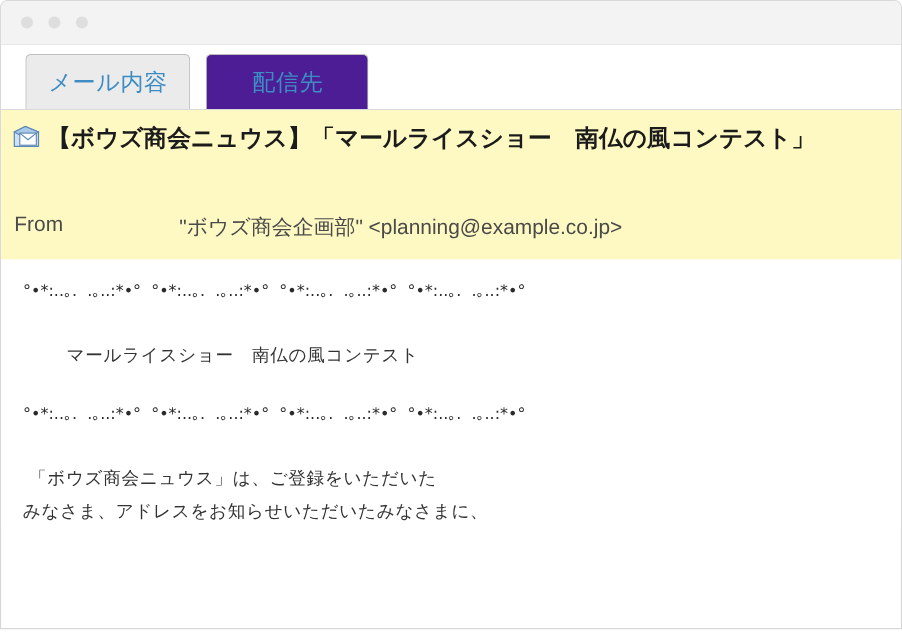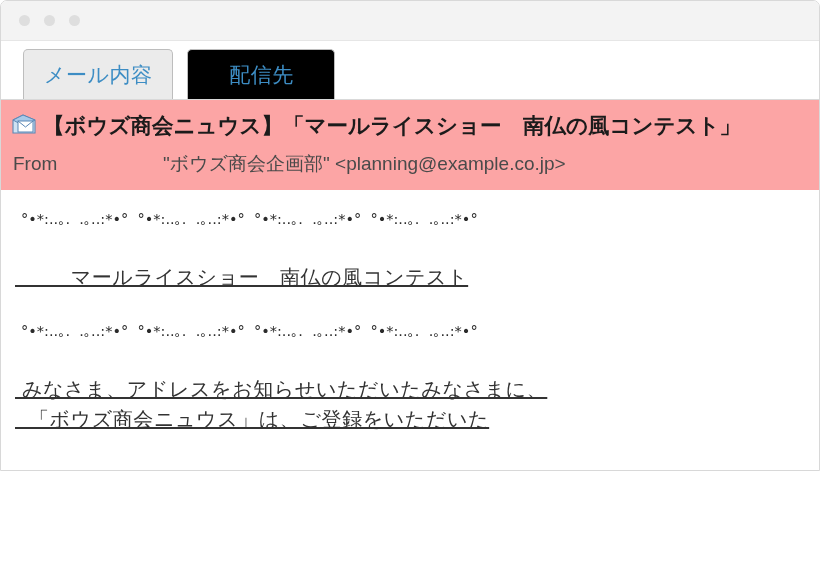--- a/index.html
+++ b/index.html
@@ -10,21 +10,21 @@
   body {
     width: 820px;
     height: 580px;
     overflow: hidden;
     font-family: "Liberation Sans", "DejaVu Sans", sans-serif;
   }
 
   .app-window {
     position: relative;
     width: 820px;
-    height: 471px;
+    height: 572px;
     box-sizing: border-box;
     background: #ffffff;
     border: 1px solid #d8d8d8;
     border-radius: 7px 7px 0 0;
     overflow: hidden;
   }
 
   
   .titlebar {
     height: 40px;
@@ -66,33 +66,33 @@
     border: 1px solid #bdbdbd;
     border-bottom: none;
     border-radius: 5px 5px 0 0;
     display: flex;
     align-items: center;
     justify-content: center;
     font-size: 21px;
     letter-spacing: 0.5px;
     color: #3d8dc4;
     margin-right: 14px;
-    background: #000000;
+    background: #4c1d95;
     cursor: pointer;
     white-space: nowrap;
     padding: 0 20px;
   }
   .tab.active {
     background: #ebebeb;
     color: #3d8dc4;
   }
 
   
   .mail-header {
-    background: #fca5a5;
+    background: #fef9c3;
     border-top: 1px solid #d9d9d9;
     padding: 6px 0 10px 0;
   }
   .subject-row {
     display: flex;
     align-items: center;
     padding: 0 0 0 10px;
     height: 38px;
     white-space: nowrap;
     overflow: hidden;
@@ -107,24 +107,25 @@
   .subject-text {
     font-size: 21.5px;
     font-weight: bold;
     color: #1b1b1b;
     letter-spacing: 0px;
     overflow: hidden;
     white-space: nowrap;
   }
   .from-row {
     display: flex;
-    align-items: center;
+    align-items: flex-start;
     padding: 4px 0 0 12px;
     height: 32px;
     white-space: nowrap;
+    margin-top: 46px;
   }
   .from-label {
     font-size: 19px;
     color: #4a4a4a;
     width: 150px;
     flex: 0 0 150px;
   }
   .from-value {
     font-size: 19px;
     color: #4a4a4a;
@@ -142,26 +143,25 @@
     color: #2b2b2b;
     line-height: 26px;
     white-space: pre;
     letter-spacing: 0px;
     padding-left: 6px;
     height: 30px;
     font-family: "DejaVu Sans", sans-serif;
   }
   .body-block {
     white-space: pre;
-    font-size: 20px;
+    font-size: 16px;
     line-height: 30px;
     color: #333333;
     font-family: "DejaVu Sans", "Liberation Sans", sans-serif;
     letter-spacing: 0.6px;
-    text-decoration: underline;
   }
   .spacer-md { height: 26px; }
 </style>
 </head>
 <body>
 
 <div class="app-window">
 
   <div class="titlebar">
     <div class="traffic-lights">
@@ -196,17 +196,17 @@
     </div>
   </div>
 
   <div class="mail-body">
     <div class="deco-line">°•*:..｡.  .｡..:*•°  °•*:..｡.  .｡..:*•°  °•*:..｡.  .｡..:*•°  °•*:..｡.  .｡..:*•°</div>
     <div class="spacer-md"></div>
     <div class="body-block">        マールライスショー　南仏の風コンテスト</div>
     <div class="spacer-md"></div>
     <div class="deco-line">°•*:..｡.  .｡..:*•°  °•*:..｡.  .｡..:*•°  °•*:..｡.  .｡..:*•°  °•*:..｡.  .｡..:*•°</div>
     <div class="spacer-md"></div>
+    <div class="body-block">  「ボウズ商会ニュウス」は、ご登録をいただいた</div>
     <div class="body-block"> みなさま、アドレスをお知らせいただいたみなさまに、</div>
-    <div class="body-block">  「ボウズ商会ニュウス」は、ご登録をいただいた</div>
   </div>
 
 </div>
 
 </body></html>

